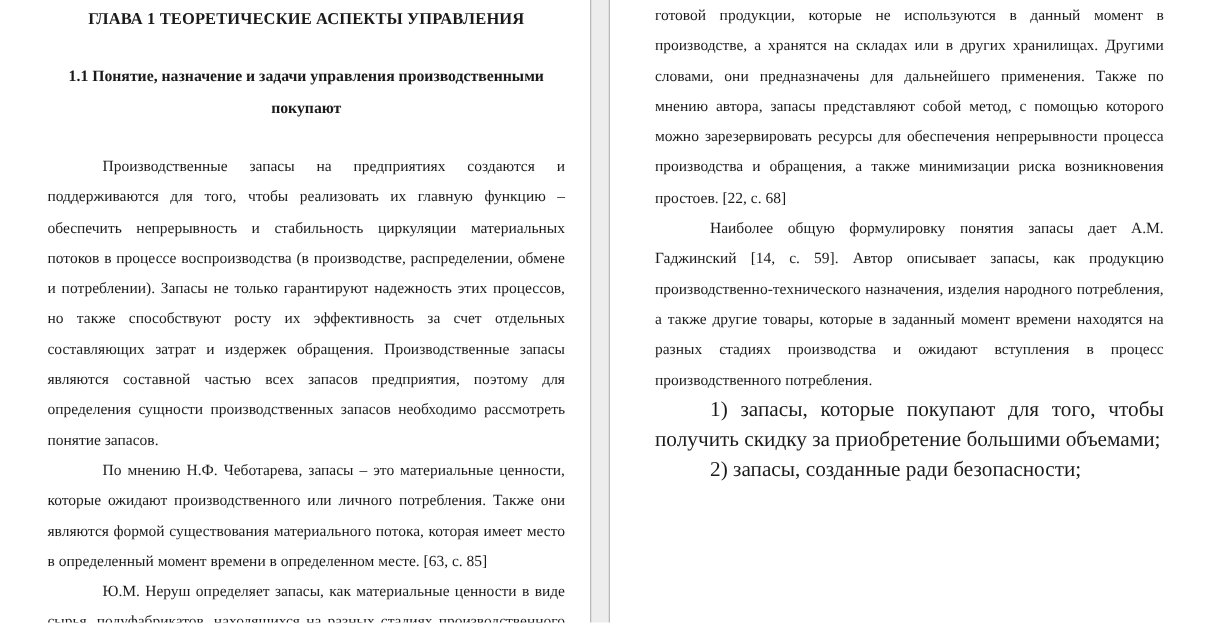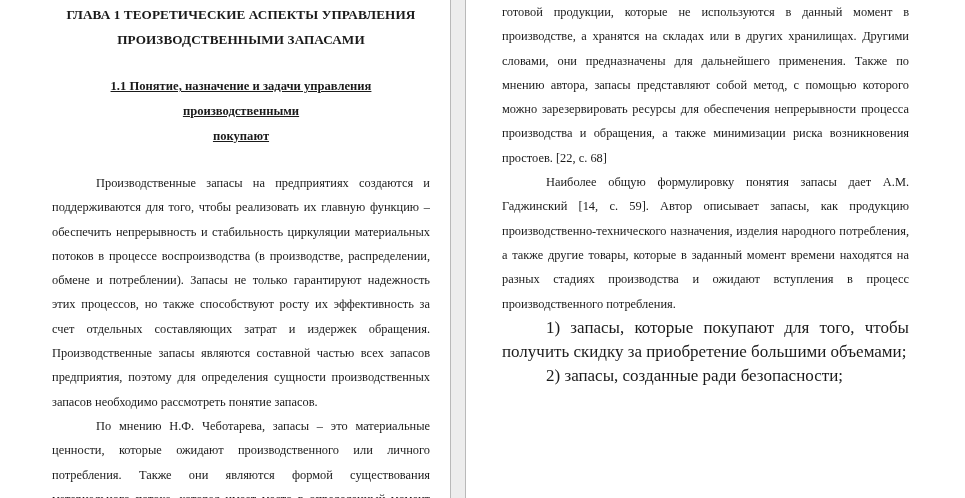--- a/index.html
+++ b/index.html
@@ -25,23 +25,22 @@
     background: #ffffff;
   }
   .page {
     background: #ffffff;
     height: 498px;
     box-sizing: border-box;
     overflow: hidden;
     position: relative;
   }
   .page-left {
-    width: 436px;
+    width: 472px;
     padding: 0 20px 0 38px;
-    margin-left: 14px;
   }
   .page-right {
     width: 477px;
     padding: 0 34px 0 36px;
   }
   
   .gutter {
     width: 16px;
     height: 498px;
     background: #ededed;
@@ -60,21 +59,20 @@
   }
   .chapter-title .ttl-line {
     display: block;
   }
   .section-title {
     font-size: 12.6px;
     font-weight: bold;
     text-align: center;
     line-height: 25px;
     margin: 22px 0 0 0;
-    text-decoration: underline;
   }
   .section-title .ttl-line {
     display: block;
   }
   p.body {
     font-size: 12.4px;
     line-height: 24.3px;
     text-align: justify;
     text-indent: 44px;
     margin: 0;
@@ -97,21 +95,20 @@
 </style>
 </head>
 <body>
 
 <div class="spread">
 
   <div class="page page-left">
 
     <h1 class="chapter-title">
       <span class="ttl-line">ГЛАВА 1 ТЕОРЕТИЧЕСКИЕ АСПЕКТЫ УПРАВЛЕНИЯ</span>
-      <span class="ttl-line">ПРОИЗВОДСТВЕННЫМИ ЗАПАСАМИ</span>
     </h1>
 
     <h2 class="section-title">
       <span class="ttl-line">1.1 Понятие, назначение и задачи управления производственными</span>
       <span class="ttl-line">покупают</span>
     </h2>
 
     <p class="body first-para">Производственные запасы на предприятиях создаются и поддерживаются для того, чтобы реализовать их главную функцию – обеспечить непрерывность и стабильность циркуляции материальных потоков в процессе воспроизводства (в производстве, распределении, обмене и потреблении). Запасы не только гарантируют надежность этих процессов, но также способствуют росту их эффективность за счет отдельных составляющих затрат и издержек обращения. Производственные запасы являются составной частью всех запасов предприятия, поэтому для определения сущности производственных запасов необходимо рассмотреть понятие запасов.</p>
     <p class="body">По мнению Н.Ф. Чеботарева, запасы – это материальные ценности, которые ожидают производственного или личного потребления. Также они являются формой существования материального потока, которая имеет место в определенный момент времени в определенном месте. [63, с. 85]</p>
     <p class="body">Ю.М. Неруш определяет запасы, как материальные ценности в виде сырья, полуфабрикатов, находящихся на разных стадиях производственного процесса и не используемые на данный момент в производстве, а также готовая продукция, ожидающая вступления в процесс производства. [60, с. 87]</p>

